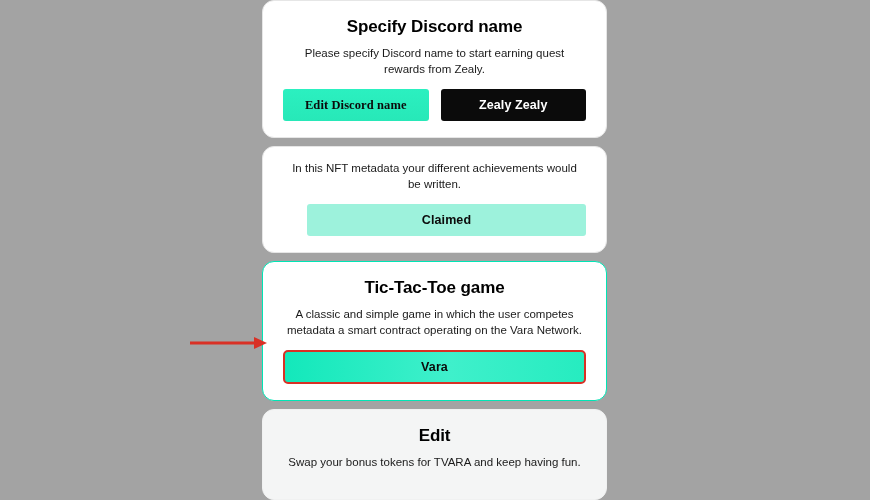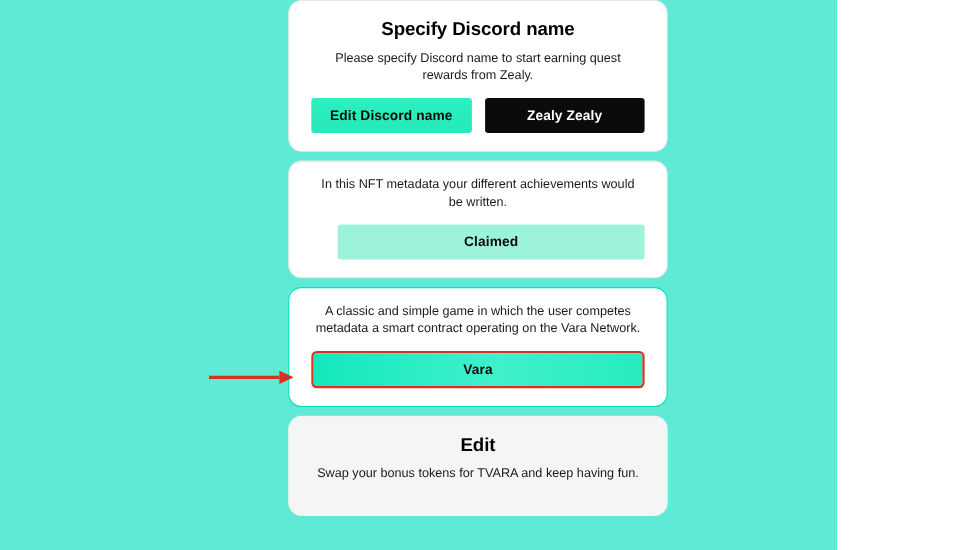--- a/index.html
+++ b/index.html
@@ -7,24 +7,23 @@
     padding: 0;
     background: #ffffff;
     width: 870px;
     height: 500px;
     overflow: hidden;
     font-family: "Liberation Sans", sans-serif;
   }
 
   #page {
     position: relative;
-    width: 741px;
+    width: 870px;
     height: 500px;
-    background: #5eead4;
-    padding-left: 20px;
+    background: #a3a3a3;
   }
 
   .cards {
     position: absolute;
     left: 262px;
     top: 0px;
     width: 345px;
     display: flex;
     flex-direction: column;
     gap: 8px;
@@ -83,20 +82,21 @@
     border: none;
     border-radius: 3px;
     cursor: pointer;
     letter-spacing: 0.1px;
     font-family: "Liberation Sans", sans-serif;
   }
 
   .btn-mint {
     background: linear-gradient(180deg, #2bf0c0 0%, #27e8b8 100%);
     color: #0b0b0b;
+    font-family: Liberation Serif, serif;
   }
 
   .btn-dark {
     background: #0b0b0b;
     color: #ffffff;
   }
 
   .btn-claimed {
     background: #9df2dc;
     color: #0b0b0b;
@@ -137,20 +137,21 @@
     </div>
 
     <div class="card">
       <div class="card-desc">In this NFT metadata your different achievements would be written.</div>
       <div class="btn-row">
         <button class="btn btn-claimed">Claimed</button>
       </div>
     </div>
 
     <div class="card highlight">
+      <div class="card-title">Tic-Tac-Toe game</div>
       <div class="card-desc">A classic and simple game in which the user competes metadata a smart contract operating on the Vara Network.</div>
       <div class="btn-row">
         <button class="btn btn-play">Vara</button>
       </div>
     </div>
 
     <div class="card muted">
       <div class="card-title">Edit</div>
       <div class="card-desc">Swap your bonus tokens for TVARA and keep having fun.</div>
 

